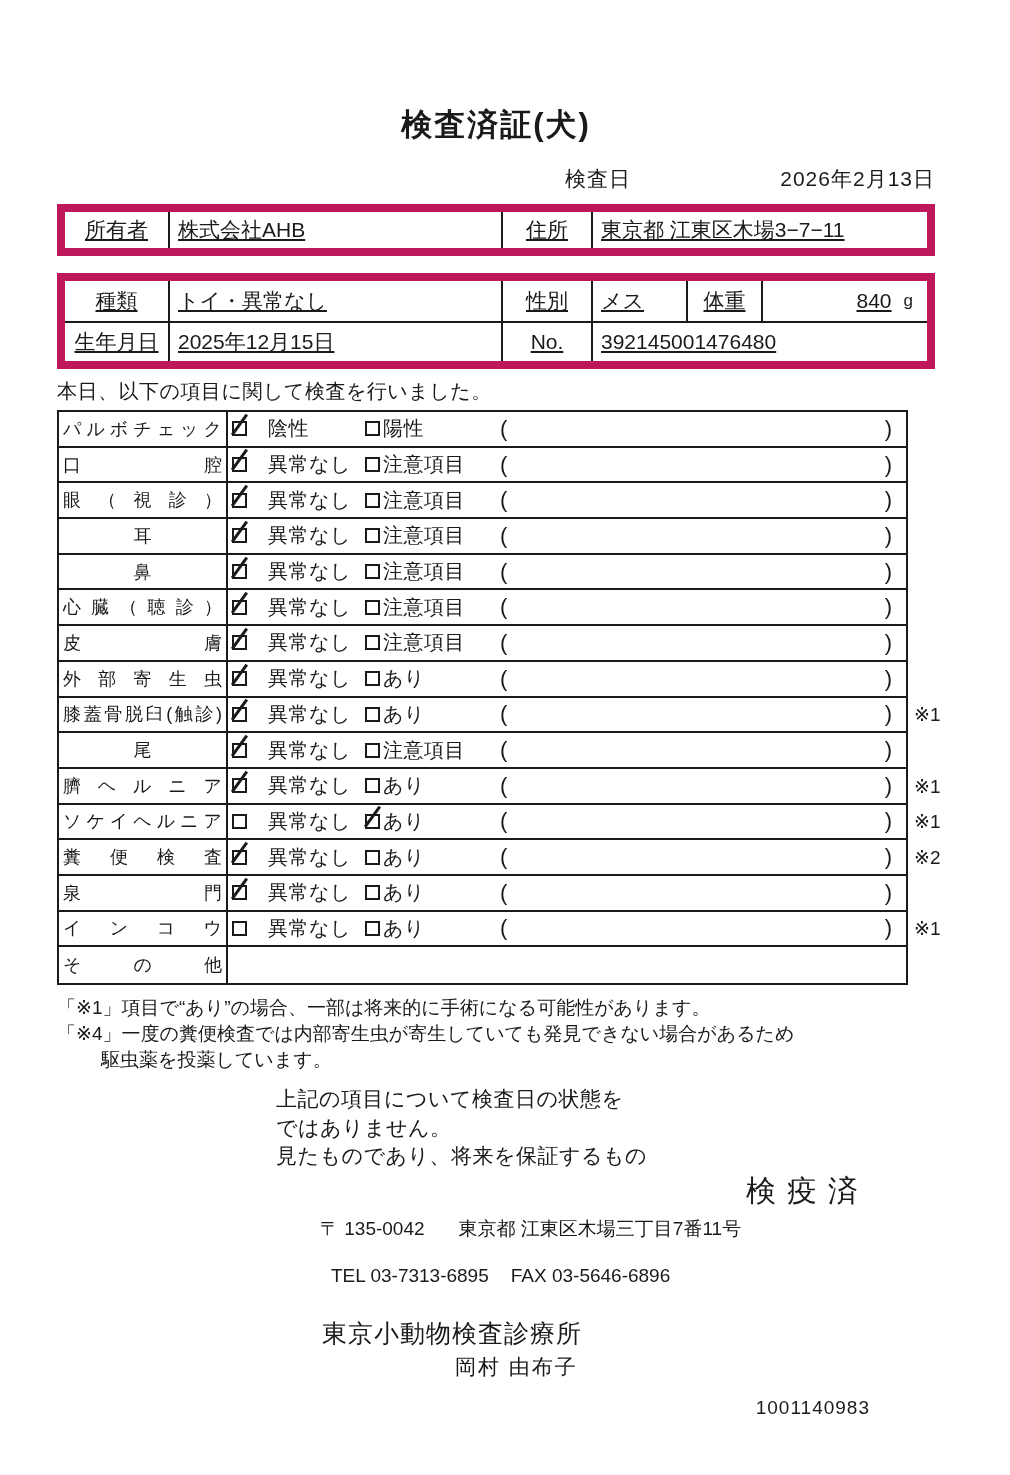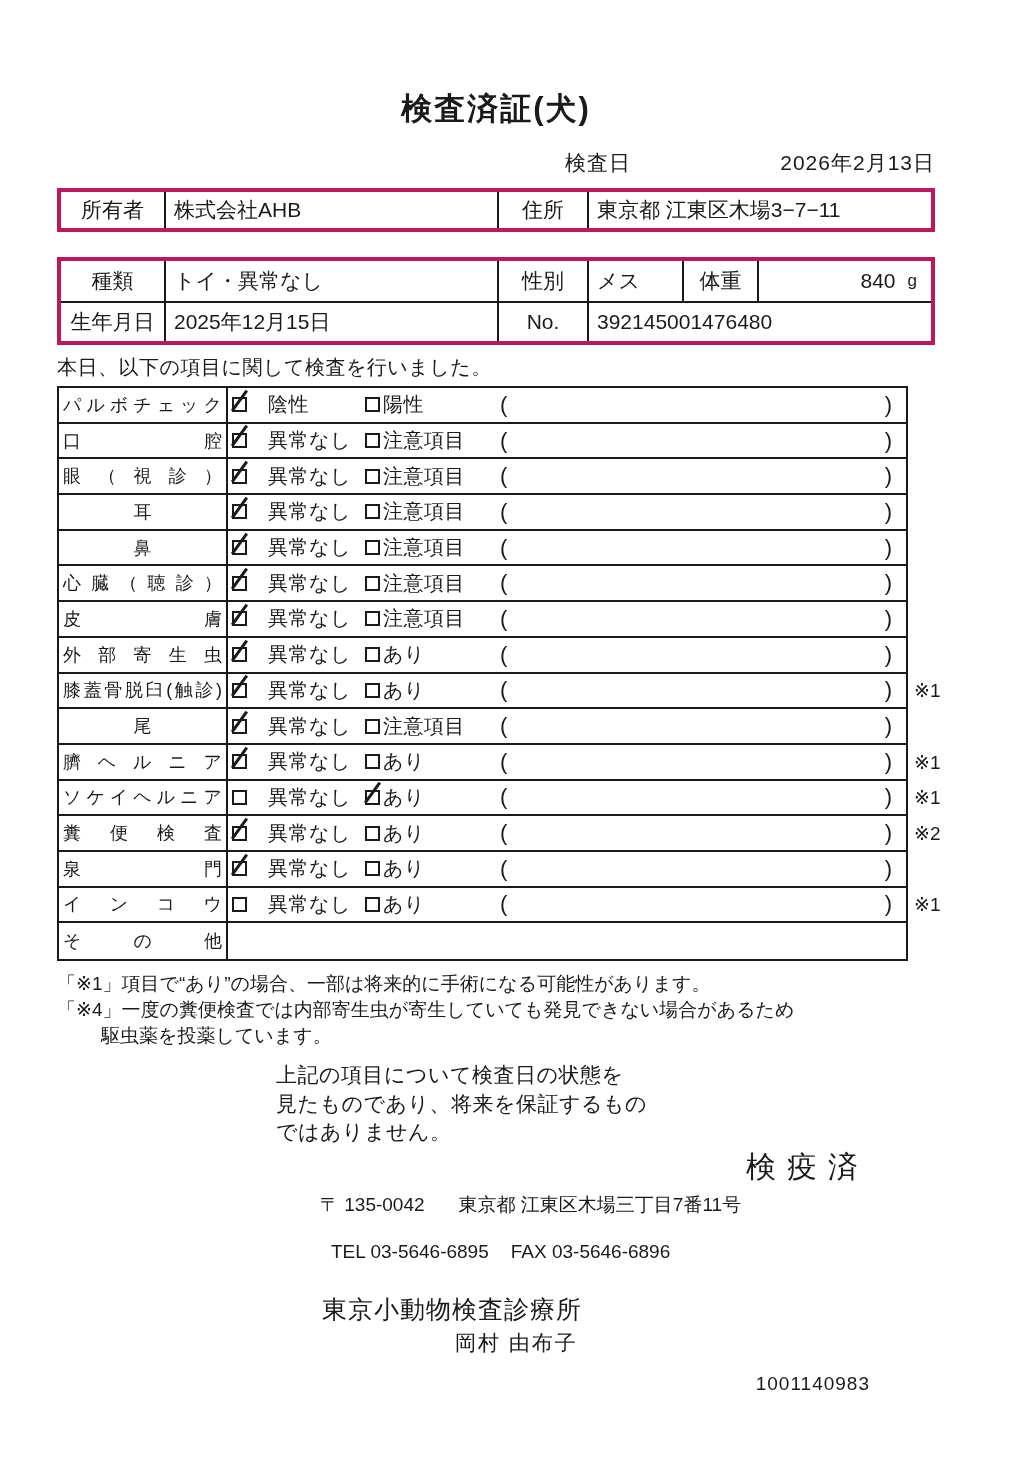--- a/index.html
+++ b/index.html
@@ -4,21 +4,21 @@
 <style>
   * { margin:0; padding:0; box-sizing:border-box; }
   html,body { background:#ffffff; }
   body {
     width:1010px; height:1475px;
     font-family:"Liberation Sans","DejaVu Sans",sans-serif;
     color:#1a1a1a;
     position:relative;
     overflow:hidden;
   }
-  .page { position:absolute; left:57px; top:0; width:878px; }
+  .page { position:absolute; left:57px; top:16px; width:878px; }
 
   
   .title {
     margin-top:88px;
     text-align:center;
     font-size:31px;
     font-weight:600;
     letter-spacing:2px;
   }
 
@@ -27,36 +27,36 @@
     margin-top:20px;
     display:flex;
     align-items:center;
     font-size:21px;
     height:26px;
   }
   .date-row .dlabel { margin-left:508px; letter-spacing:1px; }
   .date-row .dvalue { margin-left:auto; letter-spacing:1px; }
 
   
-  .grid { border:4px solid #be185d; display:flex; flex-direction:column; }
+  .grid { border:8px solid #be185d; display:flex; flex-direction:column;text-decoration:underline; }
   .grow { display:flex; }
   .grow + .grow { border-top:2px solid #1a1a1a; }
   .cell {
     display:flex; align-items:center;
     font-size:21px;
     height:100%;
     padding:0 8px;
     white-space:nowrap; overflow:hidden;
   }
   .cell.lab { justify-content:center; padding:0 2px; }
   .cell + .cell { border-left:2px solid #1a1a1a; }
 
   .t-owner { margin-top:12px; }
   .t-owner .grow { height:36px; }
-  .t-pet { margin-top:25px; }
+  .t-pet { margin-top:17px; }
   .t-pet .grow { height:40px; }
 
   .w-lab1 { width:103px; flex:none; }
   .w-val1 { width:333px; flex:none; }
   .w-lab2 { width:90px;  flex:none; }
   .w-val2 { flex:1; }
   .w-sex  { width:95px; flex:none; }
   .w-wlab { width:75px; flex:none; }
   .w-wval { flex:1; justify-content:flex-end; padding-right:14px; }
   .unit   { font-size:17px; margin-left:12px; }
@@ -530,33 +530,33 @@
 
   <div class="notes">
     <div>「※1」項目で“あり”の場合、一部は将来的に手術になる可能性があります。</div>
     <div>「※4」一度の糞便検査では内部寄生虫が寄生していても発見できない場合があるため</div>
     <div class="n2b">駆虫薬を投薬しています。</div>
   </div>
 
   <div class="bottom">
     <div class="disclaimer">
       <div>上記の項目について検査日の状態を</div>
+      <div>ではありません。</div>
       <div>見たものであり、将来を保証するもの</div>
-      <div>ではありません。</div>
     </div>
     <div class="stamp">検疫済</div>
   </div>
 
   <div class="addr">
     <span class="postal">〒 135-0042</span>
     <span>東京都 江東区木場三丁目7番11号</span>
   </div>
 
   <div class="telfax">
-    <span>TEL 03-5646-6895</span>
+    <span>TEL 03-7313-6895</span>
     <span class="fax">FAX 03-5646-6896</span>
   </div>
 
   <div class="clinic-name">東京小動物検査診療所</div>
   <div class="vet-name">岡村 由布子</div>
 
   <div class="doc-number">1001140983</div>
 
 </div>
 

